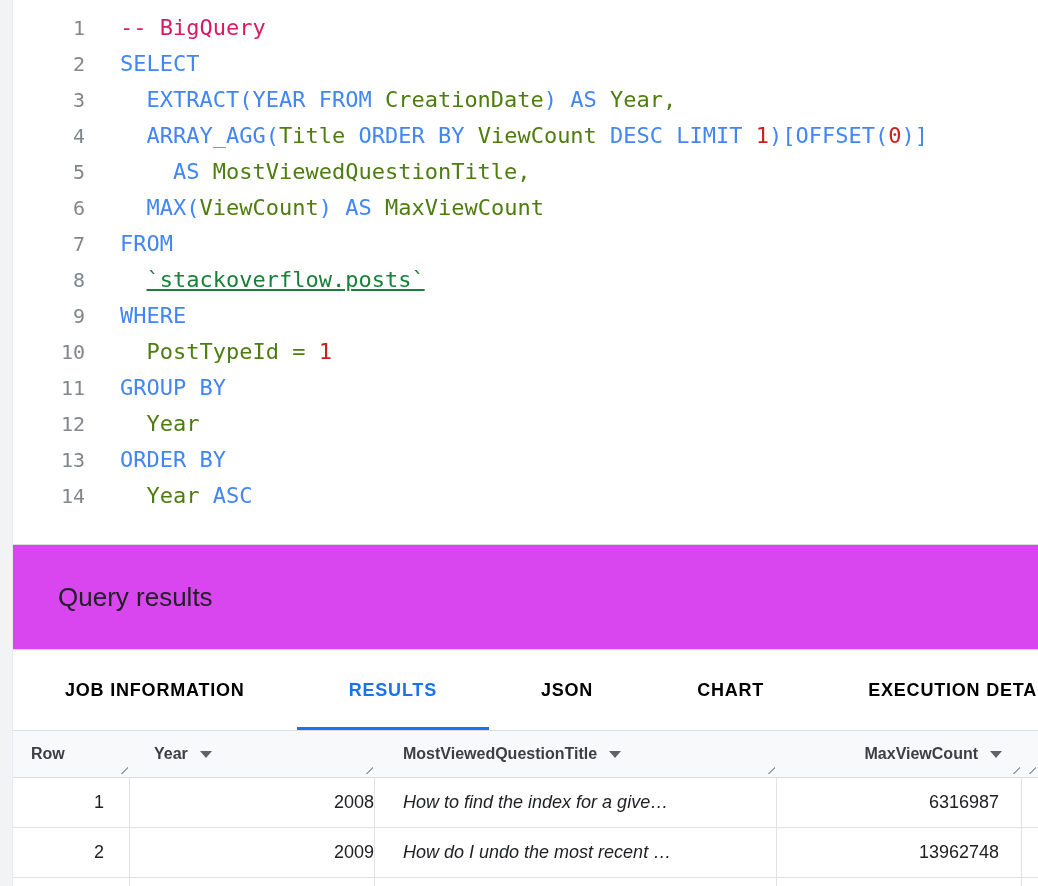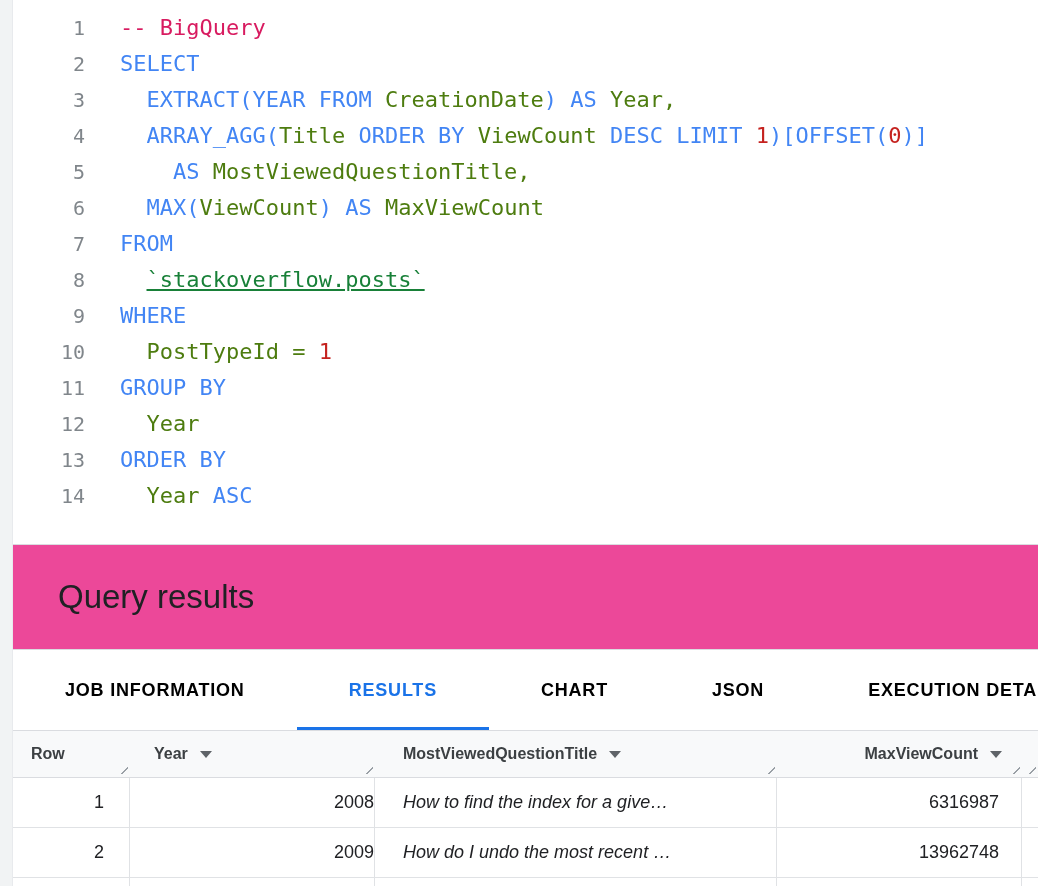--- a/index.html
+++ b/index.html
@@ -26,21 +26,21 @@
   .tk-p{color:#4d7c0f;}
   .tk-k{color:var(--c-keyword,#4285F4);}
   .tk-c{color:var(--c-comment,#D81B60);}
   .tk-num{color:var(--c-number,#C5221F);}
   .tk-tbl{color:var(--c-table-reference,#188038);text-decoration:underline;}
 
   
   .results-head{
     height:105px;box-sizing:border-box;border-bottom:1px solid #DADCE0;
     display:flex;align-items:center;padding-left:45px;
-    font-size:33px;font-weight:400;color:#202124;background:#ec4899;
+    font-size:26px;font-weight:400;color:#202124;background:#d946ef;
   }
 
   
   .tabbar{
     height:81px;box-sizing:border-box;border-bottom:1px solid #DADCE0;
     display:flex;align-items:stretch;background:#fff;
   }
   .tab{
     flex:none;display:flex;align-items:center;padding:0 52px;
     font-size:18px;font-weight:700;letter-spacing:.8px;white-space:nowrap;
@@ -113,22 +113,22 @@
         </div>
     </div>
 
     <div class="results-head">
       <span>Query results</span>
     </div>
 
     <div class="tabbar" id="tabbar">
         <div class="tab">JOB INFORMATION</div>
         <div class="tab on">RESULTS</div>
+        <div class="tab">JSON</div>
         <div class="tab">CHART</div>
-        <div class="tab">JSON</div>
         <div class="tab">EXECUTION DETAILS</div>
       </div>
 
     <div class="thead" id="thead">
         <div class="th">
           <span>Row</span>
           <span class="grip"></span>
         </div>
         <div class="th">
           <span>Year</span>

